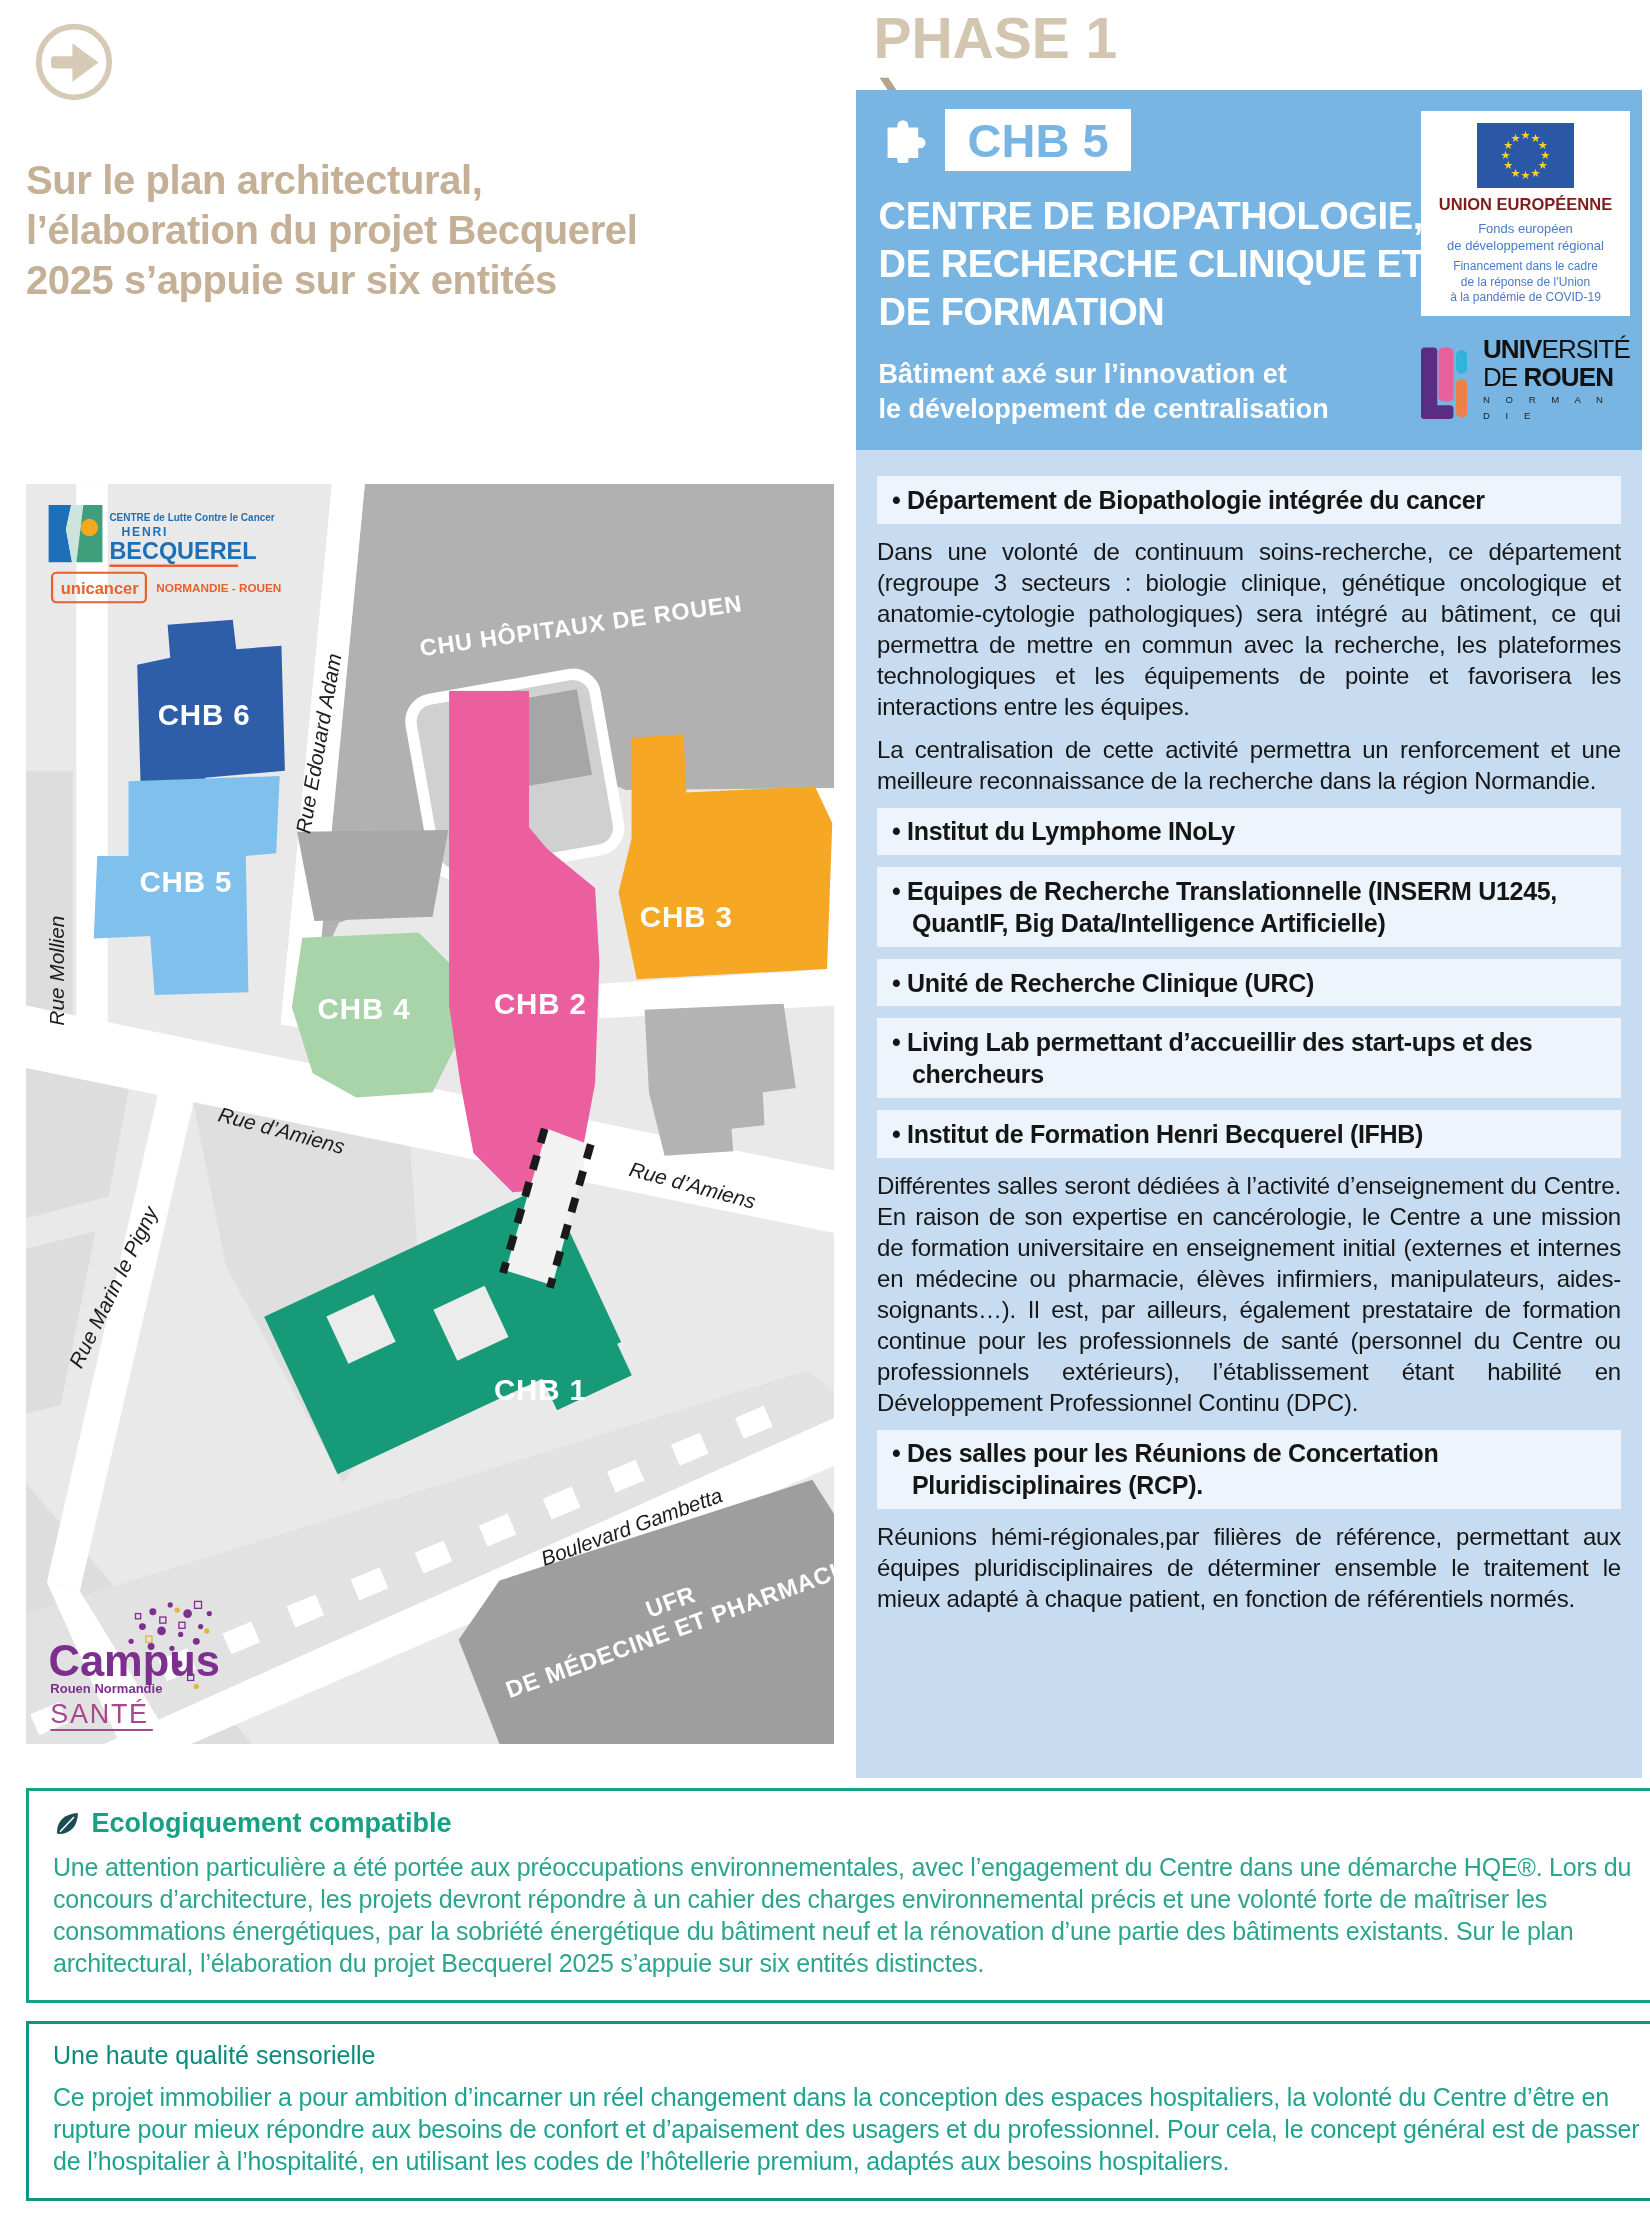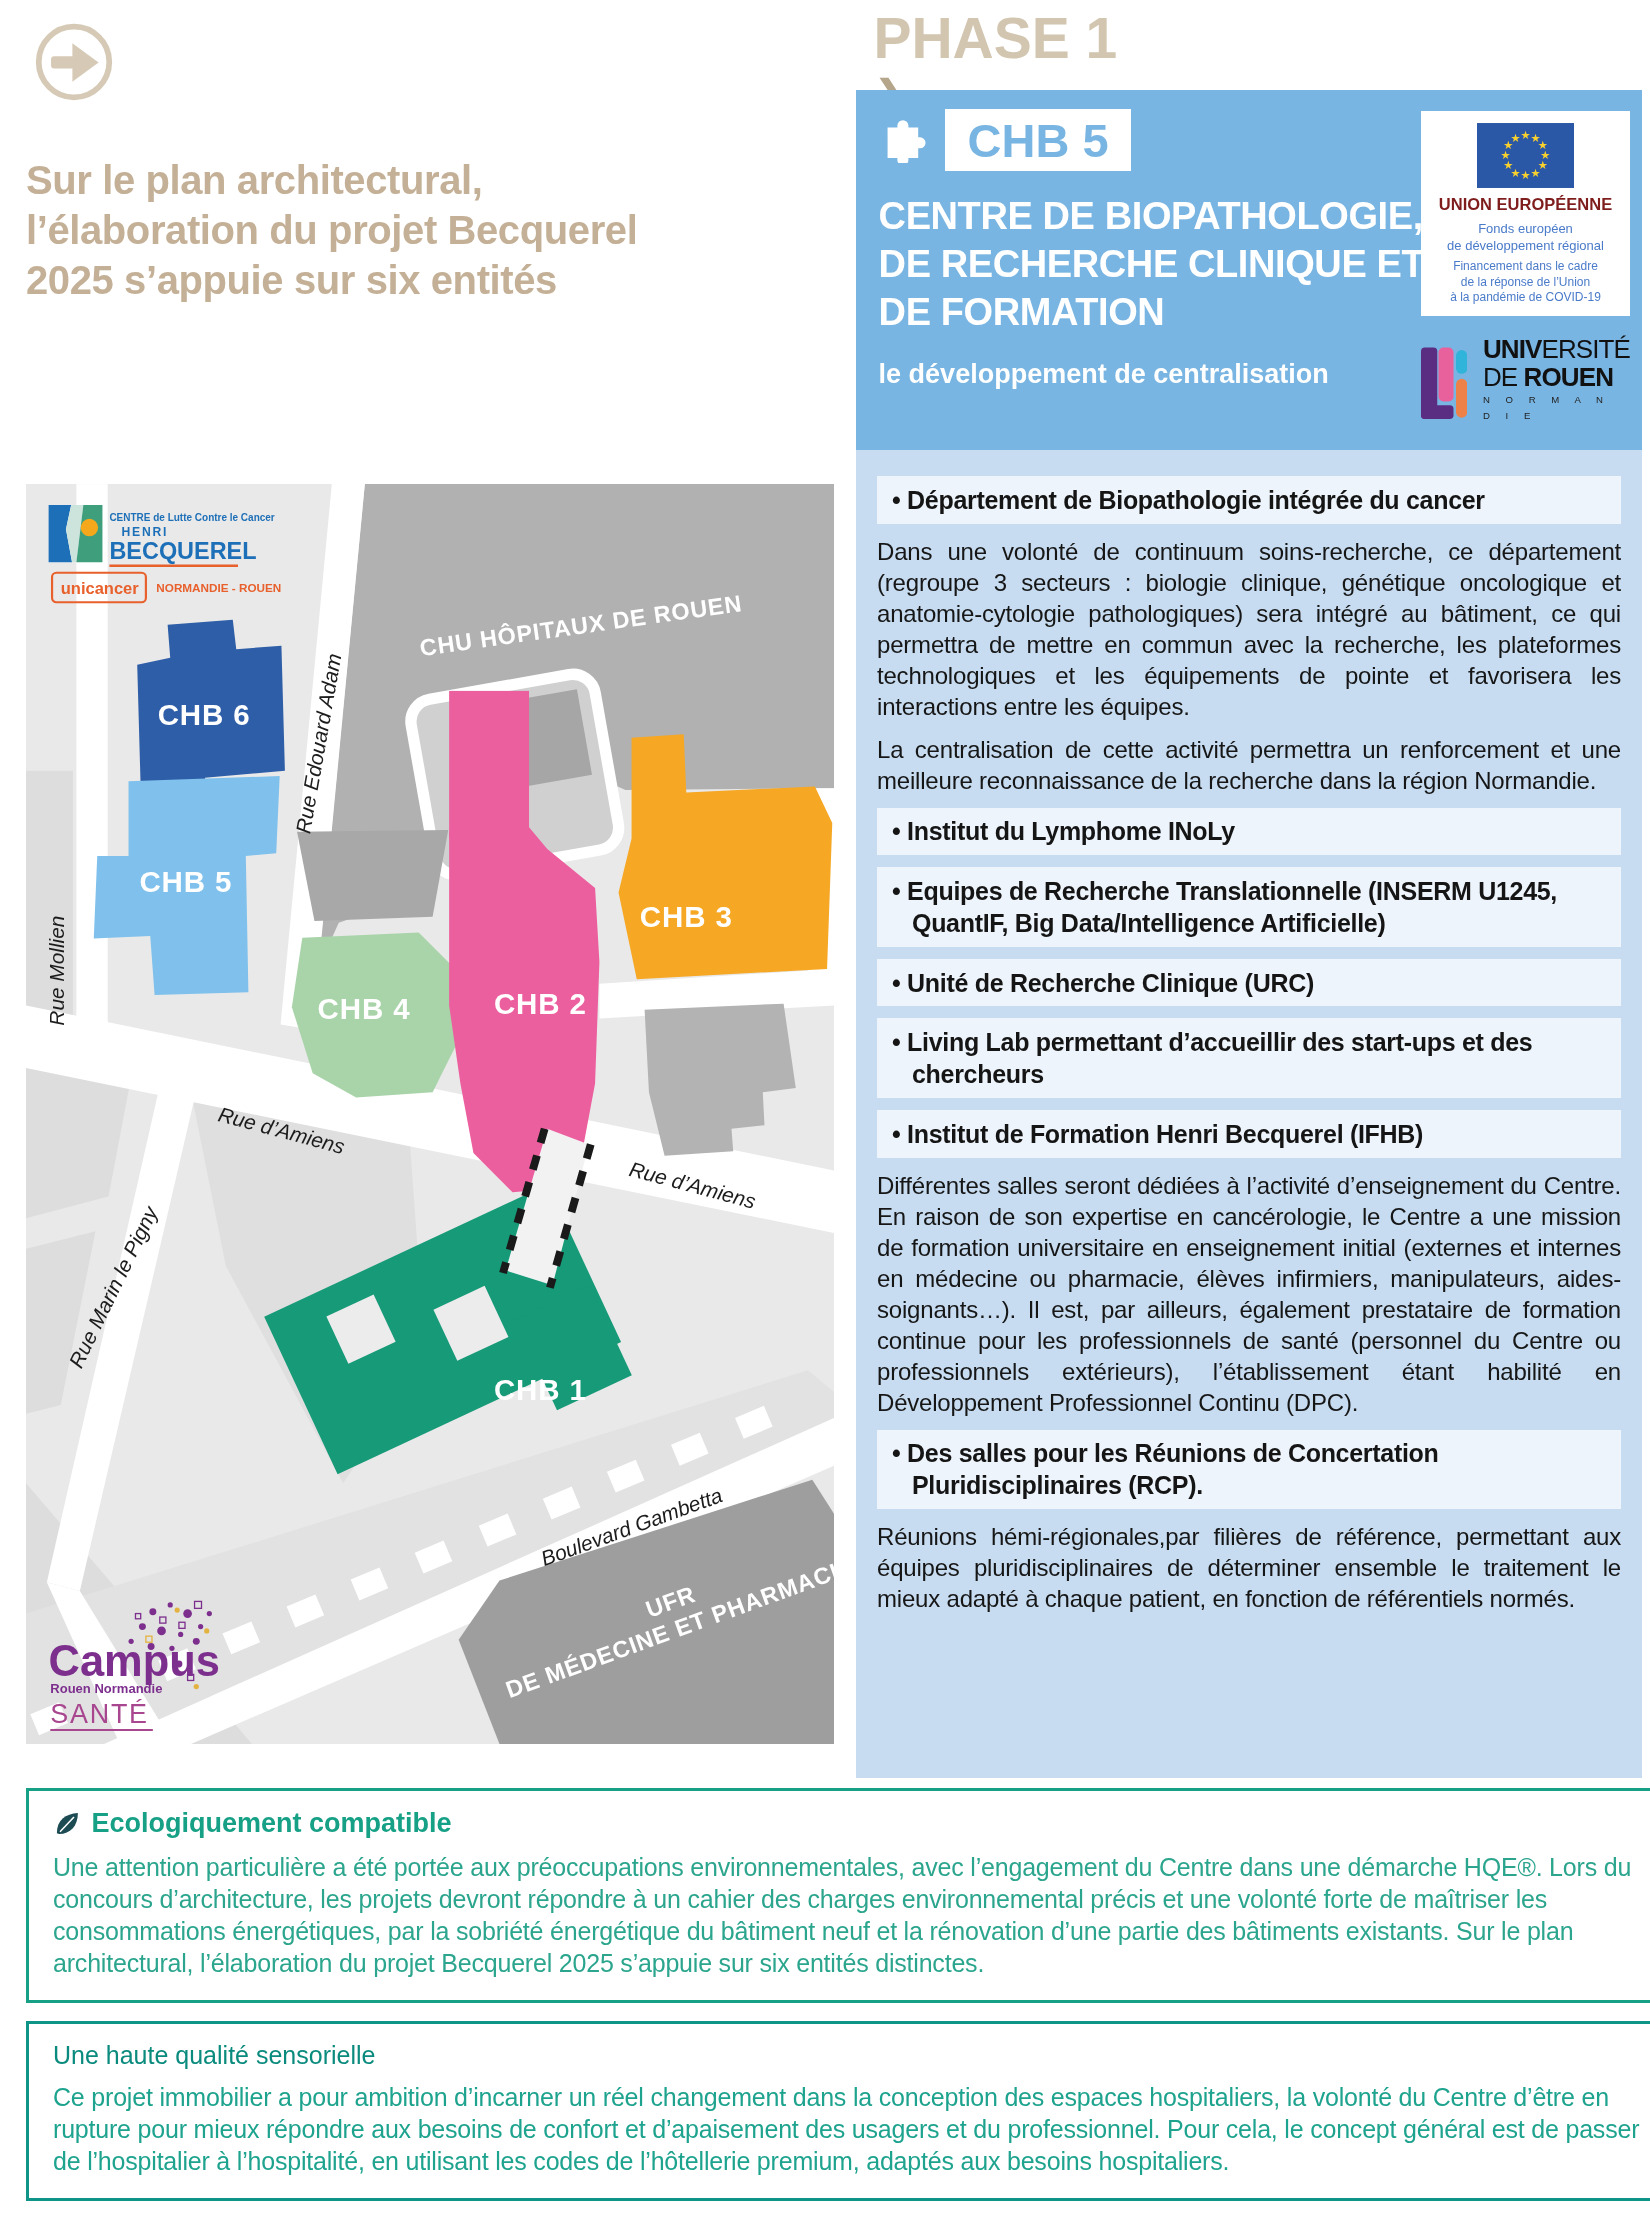--- a/index.html
+++ b/index.html
@@ -229,20 +229,21 @@
         </svg>
       </span>
       <span class="chb-badge">CHB 5</span>
     </div>
     <div class="panel-title">
       <div>CENTRE DE BIOPATHOLOGIE,</div>
       <div>DE RECHERCHE CLINIQUE ET</div>
       <div>DE FORMATION</div>
     </div>
     <div class="panel-subtitle">
+      <div>Bâtiment axé sur l’innovation et</div>
       <div>le développement de centralisation</div>
     </div>
 
     <div class="eu-card">
       <svg class="eu-flag" width="97" height="65" viewBox="0 0 112 75">
         <rect x="0" y="0" width="112" height="75" fill="#2b57a7"></rect>
         <g fill="#f8d12e" font-size="13" text-anchor="middle" class="star">
           <text x="79" y="42">★</text>
             <text x="75.9" y="53.5">★</text>
             <text x="67.5" y="61.9">★</text>

